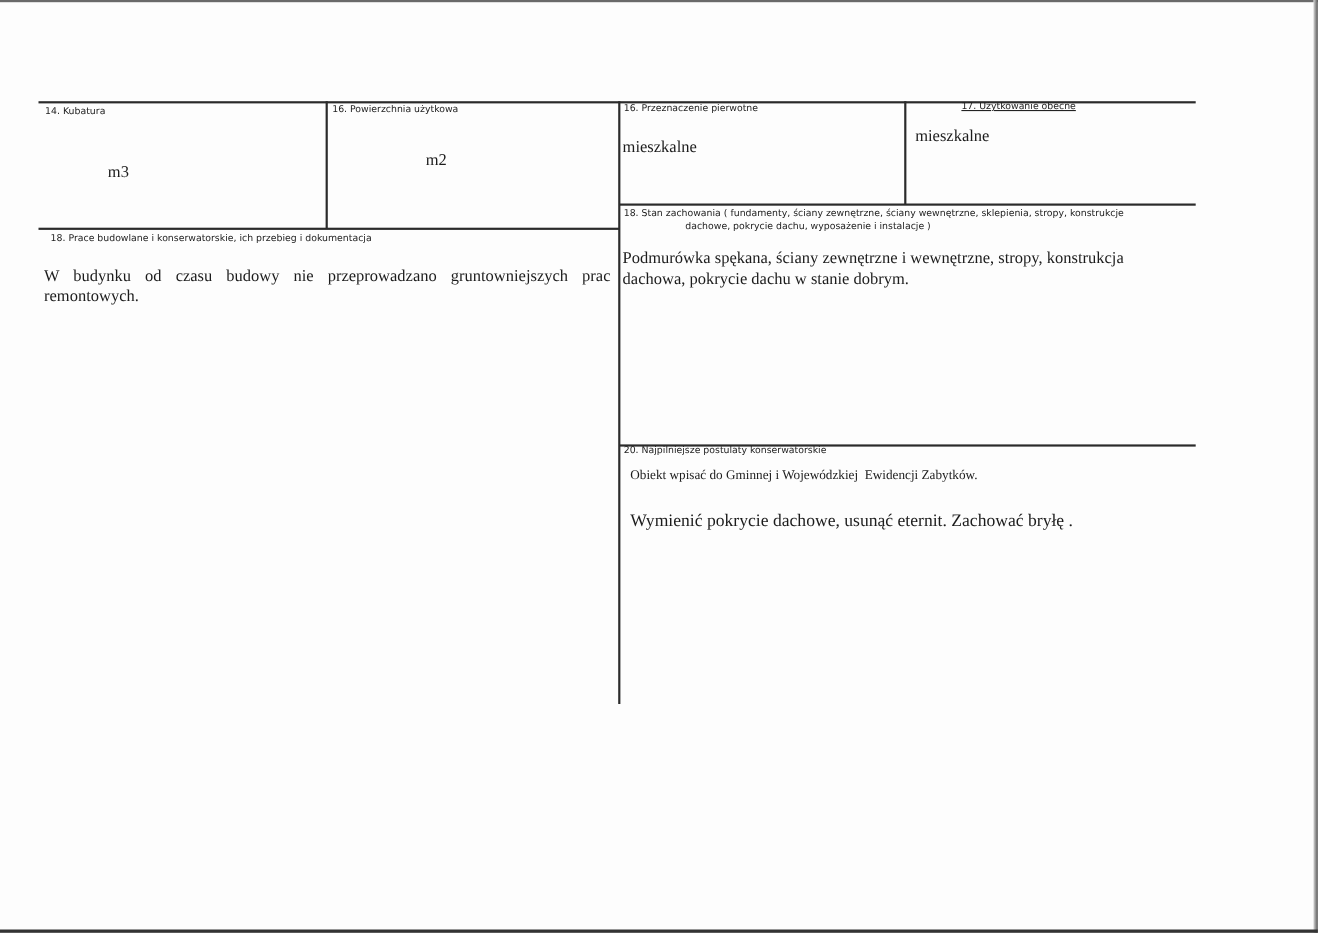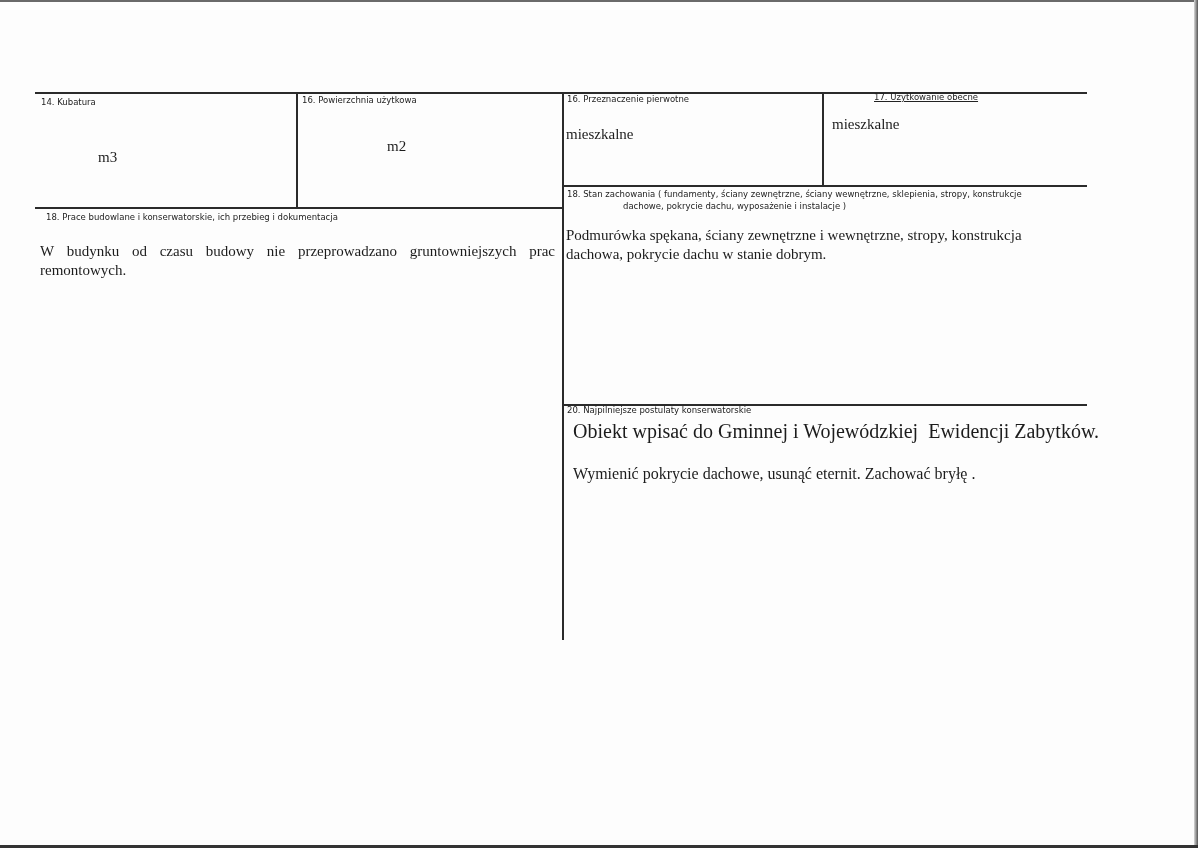--- a/index.html
+++ b/index.html
@@ -77,15 +77,15 @@
 </section>
 
 <section>
   <div class="label" style="left:567px; top:189px;">18. Stan zachowania ( fundamenty, ściany zewnętrzne, ściany wewnętrzne, sklepienia, stropy, konstrukcje</div>
   <div class="label" style="left:586px; top:201px;margin-left:37px;">dachowe, pokrycie dachu, wyposażenie i instalacje )</div>
   <div class="value" style="left:566px; top:226px; width:500px;">Podmurówka spękana, ściany zewnętrzne i wewnętrzne, stropy, konstrukcja dachowa, pokrycie dachu w stanie dobrym.</div>
 </section>
 
 <section>
   <div class="label" style="left:567px; top:405px;text-align:center;">20. Najpilniejsze postulaty konserwatorskie</div>
-  <div class="value" style="left:573px; top:421px; font-size:20px; line-height:20px; white-space:pre;">Obiekt wpisać do Gminnej i Wojewódzkiej  Ewidencji Zabytków.</div>
+  <div class="value" style="left:573px; top:421px; font-size:12px; line-height:20px; white-space:pre;">Obiekt wpisać do Gminnej i Wojewódzkiej  Ewidencji Zabytków.</div>
   <div class="value" style="left:573px; top:464px; font-size:16px; line-height:20px; white-space:pre;">Wymienić pokrycie dachowe, usunąć eternit. Zachować bryłę .</div>
 </section>
 
 </body></html>

